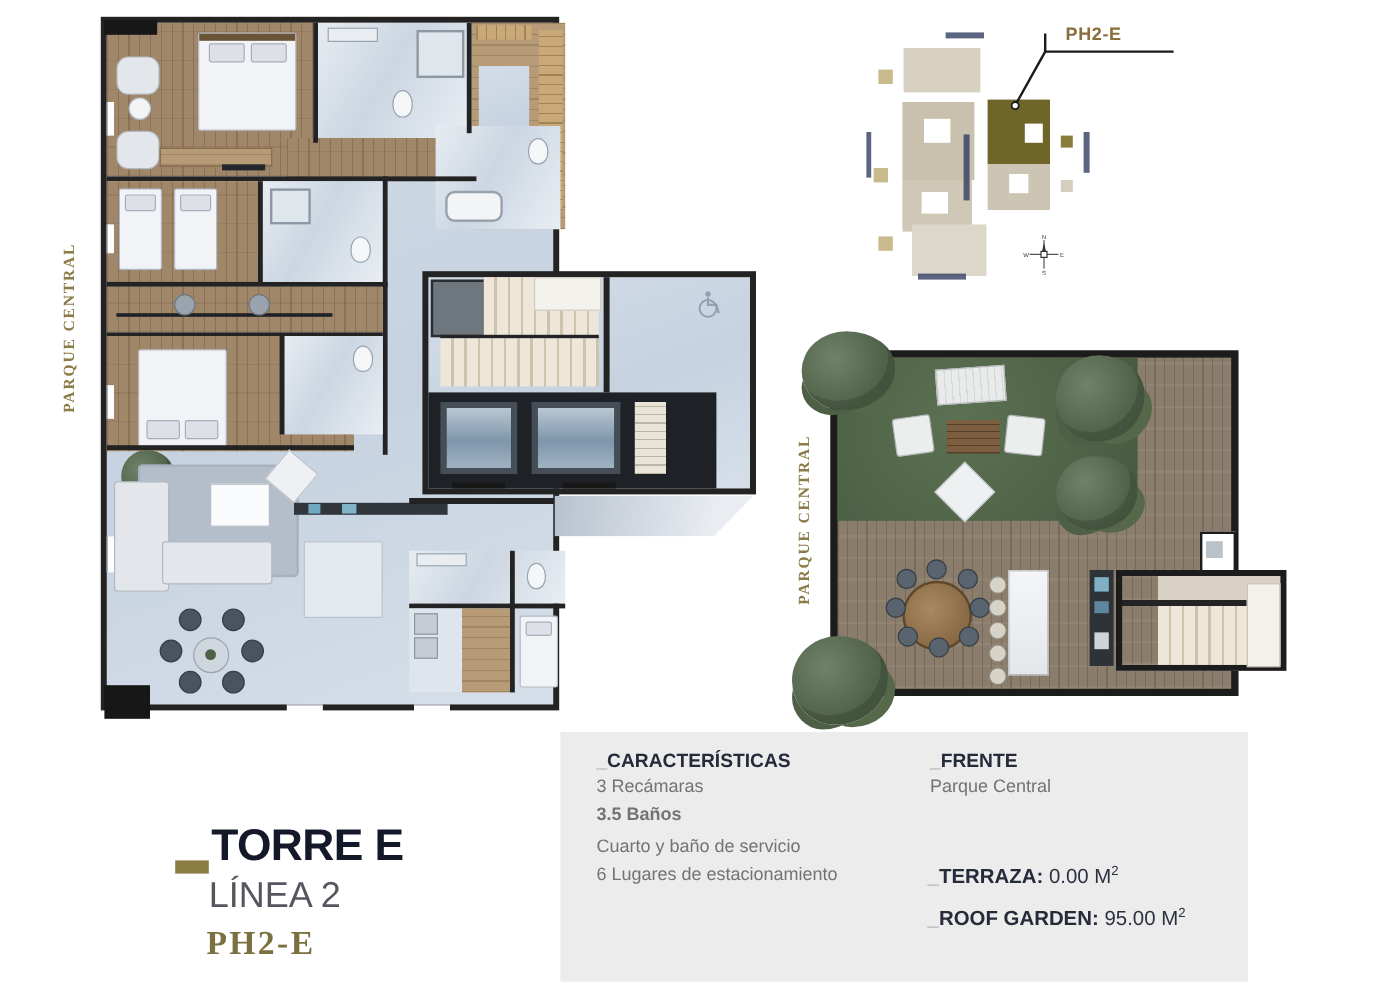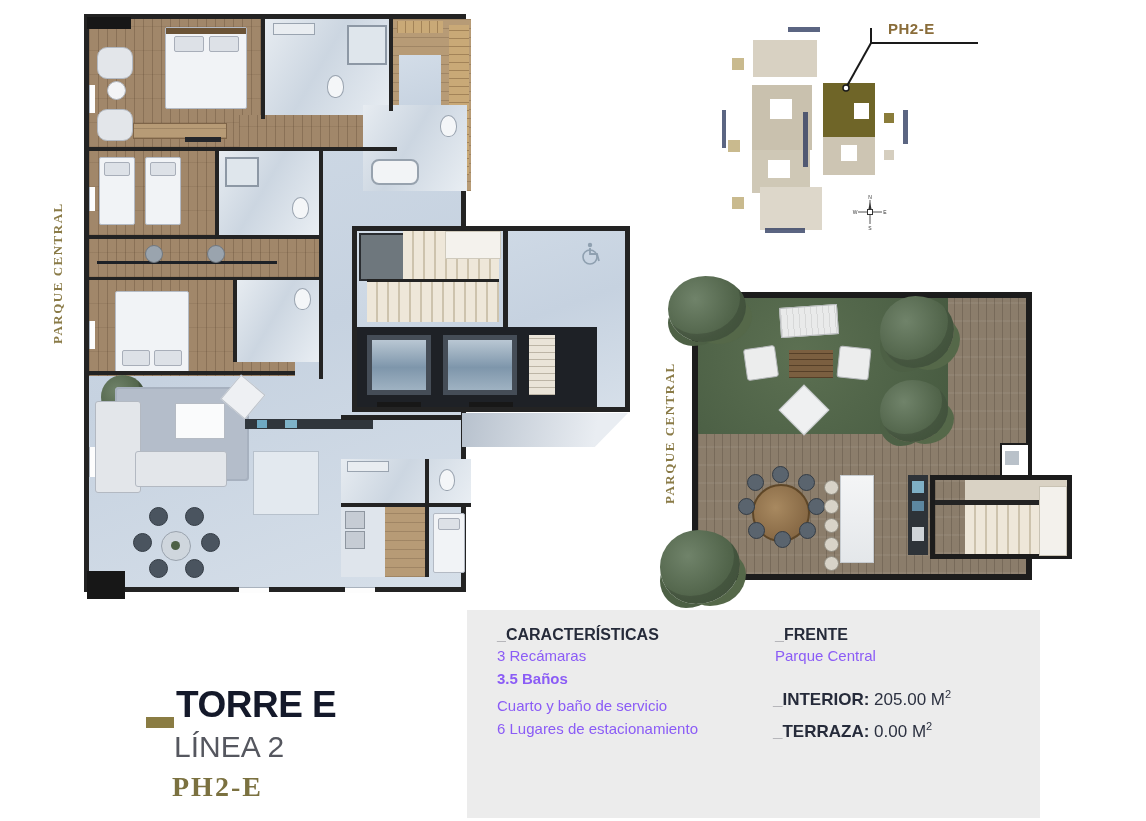--- a/index.html
+++ b/index.html
@@ -33,21 +33,21 @@
   .smudge{background:#333f63;opacity:.8;filter:blur(.6px);}
   .bldg{position:absolute;}
   
   .park-label{position:absolute;writing-mode:vertical-rl;transform:rotate(180deg);
       font-family:"Liberation Serif", serif;font-weight:bold;font-size:13px;letter-spacing:1.5px;
       color:#8a7b47;text-align:center;}
   .brand-tower{font-size:37px;font-weight:bold;color:#14192a;letter-spacing:-.5px;}
   .brand-line{font-size:30px;color:#55575f;}
   .brand-unit{font-family:"Liberation Serif", serif;font-size:28px;font-weight:bold;color:#7b7140;letter-spacing:2px;}
   .pnl-title{font-size:16px;font-weight:bold;color:#262b3a;}
-  .pnl-item{font-size:15px;color:#8b5cf6;}
+  .pnl-item{font-size:15px;color:#737373;}
   .area-row{font-size:17px;color:#2c3140;white-space:nowrap;}
   .area-row b{color:#262b3a;}
   .prefix{color:#9a9ba0;font-weight:bold;}
   .muted{color:#97979c;}
   sup{font-size:11px;}
   .unit-tag{font-size:15px;font-weight:bold;color:#8a6d3a;letter-spacing:.5px;}
 </style>
 </head>
 <body>
 
@@ -311,25 +311,25 @@
     <div class="abs pnl-item" style="left:30px;top:37px;">3 Recámaras</div>
     <div class="abs pnl-item" style="left:30px;top:60px;font-weight:bold;">3.5 Baños</div>
     <div class="abs pnl-item" style="left:30px;top:87px;">Cuarto y baño de servicio</div>
     <div class="abs pnl-item" style="left:30px;top:110px;">6 Lugares de estacionamiento</div>
 
     <div class="abs pnl-title" style="left:308px;top:16px;">
       <span class="prefix">_</span><span>FRENTE</span>
     </div>
     <div class="abs pnl-item" style="left:308px;top:37px;">Parque Central</div>
 
-    <div class="abs area-row" style="left:306px;top:78px;">
-      <span class="prefix">_</span><b>INTERIOR:</b> <span>205.00 M</span><sup>2</sup>
-    </div>
     <div class="abs area-row" style="left:306px;top:110px;">
       <span class="prefix">_</span><b>TERRAZA:</b> <span>0.00 M</span><sup>2</sup>
+    </div>
+    <div class="abs area-row" style="left:306px;top:145px;">
+      <span class="prefix">_</span><b>ROOF GARDEN:</b> <span>95.00 M</span><sup>2</sup>
     </div>
   </div>
 
   <div class="abs" style="left:146px;top:684px;width:260px;height:130px;">
     <div class="abs" style="left:0;top:33px;width:28px;height:11px;background:#8a7c43;"></div>
     <div class="abs brand-tower" style="left:30px;top:0;">TORRE E</div>
     <div class="abs brand-line" style="left:28px;top:46px;">LÍNEA 2</div>
     <div class="abs brand-unit" style="left:26px;top:87px;">PH2-E</div>
   </div>
 

